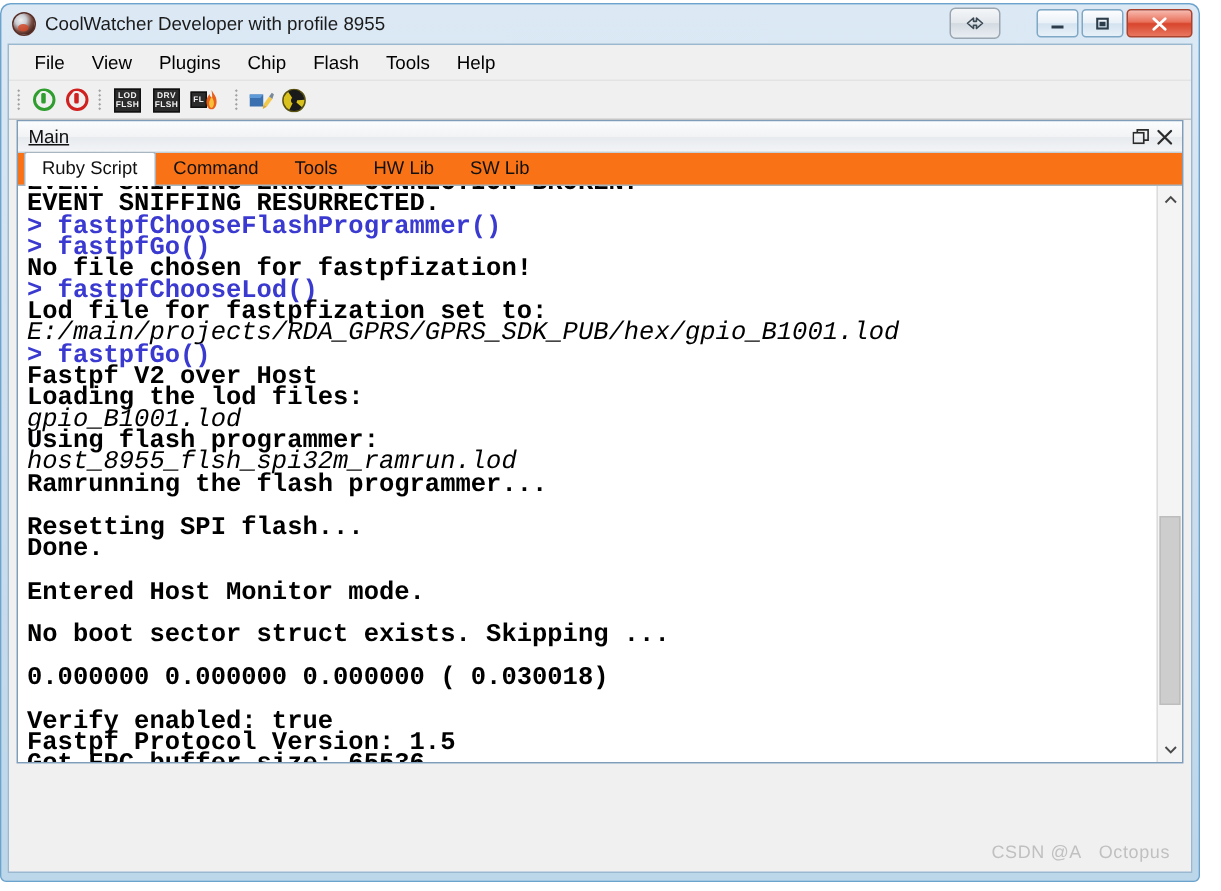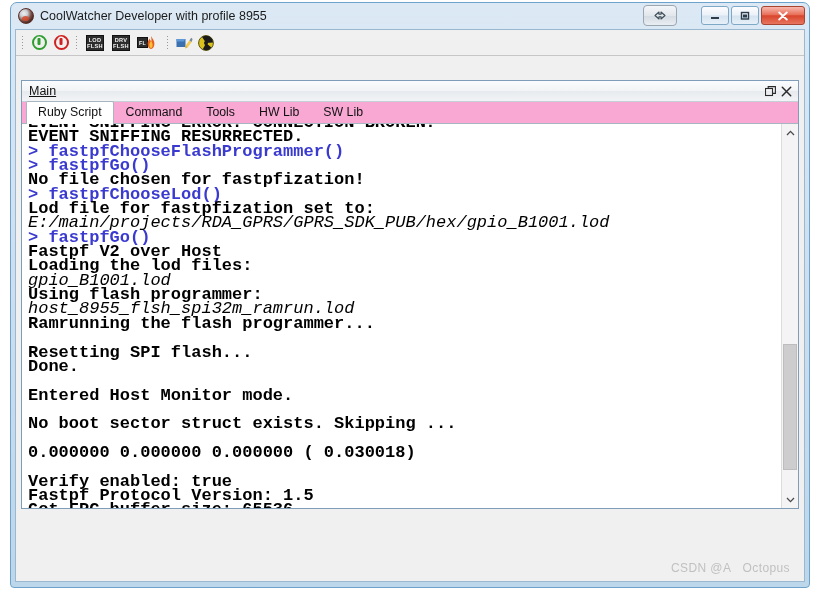--- a/index.html
+++ b/index.html
@@ -10,21 +10,21 @@
   body {
     width: 814px;
     height: 594px;
     font-family: "Liberation Sans", sans-serif;
     overflow: hidden;
   }
 
   
   #app-window {
     position: absolute;
-    left: 10px;
+    left: 0;
     top: 2px;
     width: 800px;
     height: 586px;
     background: linear-gradient(180deg, #dce9f5 0%, #cfe0f0 40%, #bcd6ea 100%);
     border: 1px solid #6ba3cd;
     border-radius: 7px 7px 4px 4px;
     box-sizing: border-box;
     padding: 0;
   }
   #window-body {
@@ -213,21 +213,21 @@
   }
   .dock-btn {
     width: 15px; height: 15px;
     display: flex; align-items: center; justify-content: center;
     margin-left: 1px;
   }
 
   
   #tab-strip {
     height: 22px;
-    background: #f9a8d4;
+    background: #f97316;
     border-bottom: 1px solid #a8b6c2;
     display: flex;
     align-items: flex-end;
     padding-left: 4px;
     box-sizing: border-box;
   }
   .tab {
     font-size: 12.3px;
     color: #111;
     padding: 3px 11px 4px 11px;
@@ -400,20 +400,29 @@
       <div class="winbtn close">
         <svg width="12" height="10" viewBox="0 0 12 10">
           <path d="M2.2 1.5 L9.8 8.5 M9.8 1.5 L2.2 8.5" stroke="#ffffff" stroke-width="1.9" stroke-linecap="round"></path>
         </svg>
       </div>
     </div>
   </div>
 
   <div id="window-body">
 
+    <div id="menu-bar">
+      <div class="menu-item">File</div>
+      <div class="menu-item">View</div>
+      <div class="menu-item">Plugins</div>
+      <div class="menu-item">Chip</div>
+      <div class="menu-item">Flash</div>
+      <div class="menu-item">Tools</div>
+      <div class="menu-item">Help</div>
+    </div>
 
     <div id="toolbar">
       <div class="tb-grip"></div>
 
       <div class="tb-btn">
         <div class="pw pw-green"></div>
       </div>
       <div class="tb-btn">
         <div class="pw pw-red"></div>
       </div>

